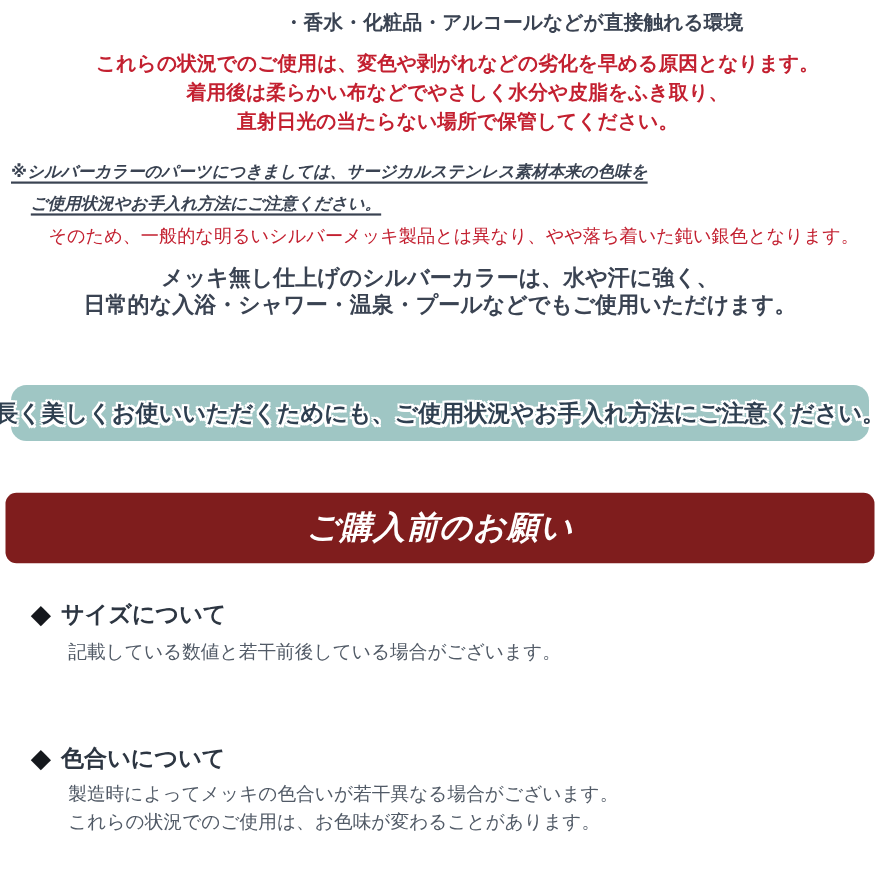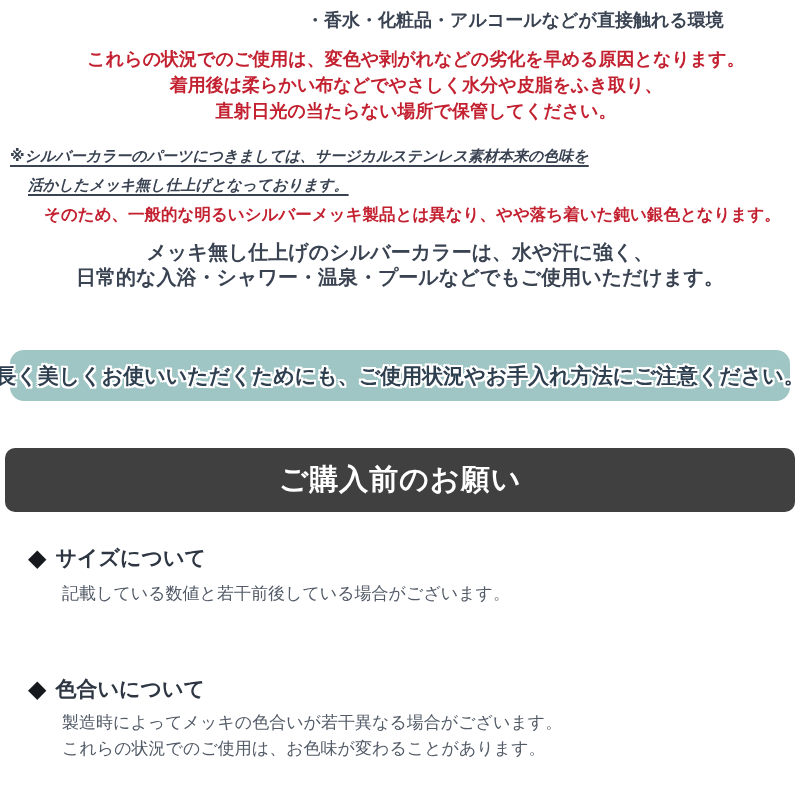--- a/index.html
+++ b/index.html
@@ -17,21 +17,20 @@
 
   
   .top-bullet {
     position: absolute;
     left: 258px;
     top: 8px;
     font-size: 18px;
     font-weight: bold;
     color: #3a4352;
     white-space: nowrap;
-    margin-left: 48px;
   }
 
   
   .warning-block {
     position: absolute;
     left: 0; right: 0;
     top: 46px;
     text-align: center;
     color: #c32030;
     font-weight: bold;
@@ -56,21 +55,21 @@
     text-decoration-thickness: 2px;
     text-underline-offset: 4px;
     white-space: nowrap;
   }
   .silver-note .indent { margin-left: 18px; }
   .silver-note-red {
     position: absolute;
     left: 44px;
     top: 204px;
     color: #c32030;
-    font-weight: bold;
+    font-weight: normal;
     font-size: 16.5px;
     white-space: nowrap;
   }
 
   
   .usage-block {
     position: absolute;
     left: 0; right: 0;
     top: 240px;
     text-align: center;
@@ -103,25 +102,26 @@
        0   -2px 0 #fff, 0    2px 0 #fff,
       -2px  0   0 #fff, 2px  0   0 #fff;
   }
 
   
   .purchase-banner {
     position: absolute;
     left: 5px; right: 5px;
     top: 448px;
     height: 64px;
-    background: #404040;
+    background: #7f1d1d;
     border-radius: 10px;
     display: flex;
     align-items: center;
     justify-content: center;
+    font-style: italic;
   }
   .purchase-banner .banner-text {
     font-size: 29px;
     font-weight: bold;
     color: #ffffff;
     letter-spacing: 1px;
     white-space: nowrap;
   }
 
   
@@ -162,21 +162,21 @@
   <div class="top-bullet">・香水・化粧品・アルコールなどが直接触れる環境</div>
 
   <div class="warning-block">
     <div>これらの状況でのご使用は、変色や剥がれなどの劣化を早める原因となります。</div>
     <div>着用後は柔らかい布などでやさしく水分や皮脂をふき取り、</div>
     <div>直射日光の当たらない場所で保管してください。</div>
   </div>
 
   <div class="silver-note">
     <div class="u">※シルバーカラーのパーツにつきましては、サージカルステンレス素材本来の色味を</div>
-    <div class="u indent">活かしたメッキ無し仕上げとなっております。</div>
+    <div class="u indent">ご使用状況やお手入れ方法にご注意ください。</div>
   </div>
 
   <div class="silver-note-red">そのため、一般的な明るいシルバーメッキ製品とは異なり、やや落ち着いた鈍い銀色となります。</div>
 
   <div class="usage-block">
     <div>メッキ無し仕上げのシルバーカラーは、水や汗に強く、</div>
     <div>日常的な入浴・シャワー・温泉・プールなどでもご使用いただけます。</div>
   </div>
 
   <div class="highlight-band">

